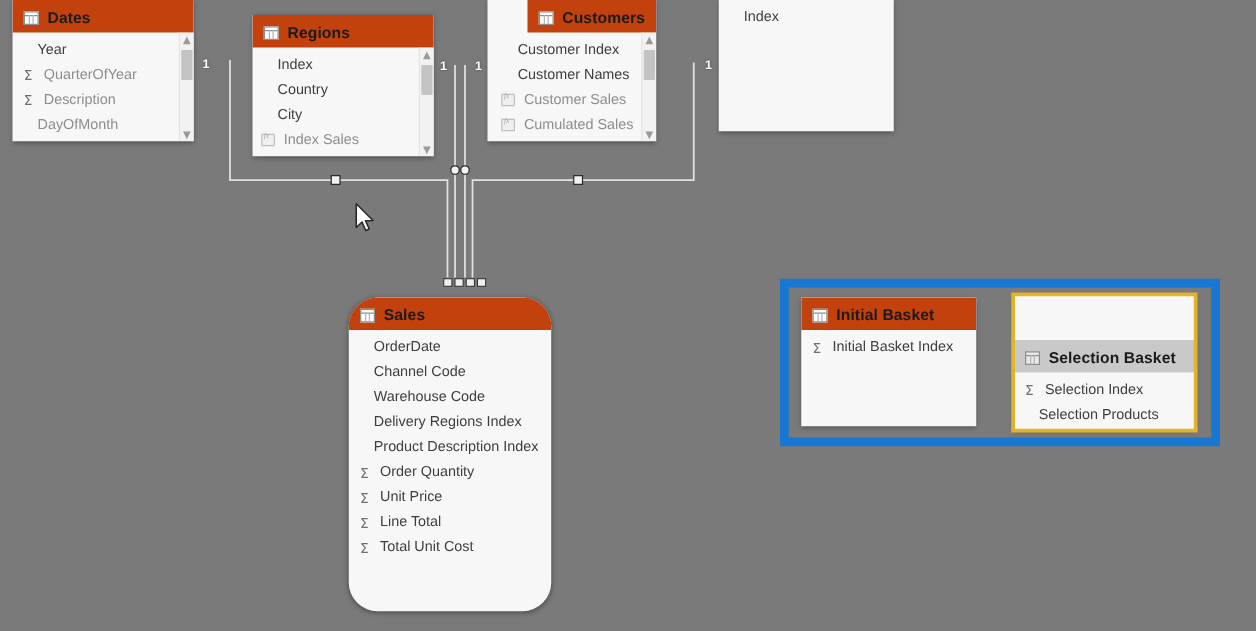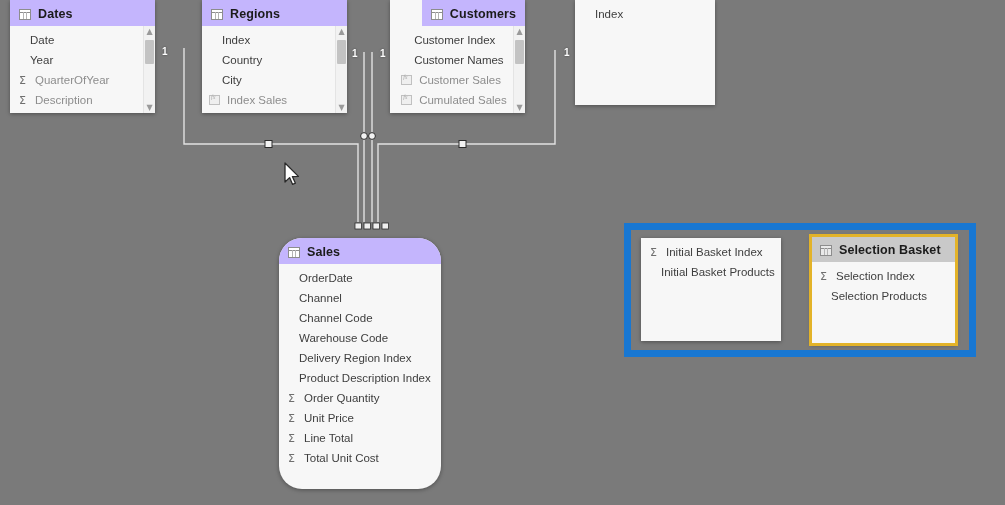--- a/index.html
+++ b/index.html
@@ -18,24 +18,24 @@
   .tbl{
     position:absolute;z-index:3;
     background:#f7f7f7;
     box-shadow:0 1px 4px rgba(0,0,0,.35);
     overflow:hidden;
     display:flex;flex-direction:column;
   }
   .tbl-head{
     display:flex;align-items:center;gap:7px;
     padding:7px 9px 5px 9px;
-    background:#c4b5fd;
+    background:#c2410c;
     flex:0 0 auto;
   }
-  .tbl-head.gray{background:#c9c9c9;}
+  .tbl-head.gray{background:#c9c9c9;margin-top:36px;}
   .tbl-title{
     font-size:12.5px;font-weight:bold;color:#1b1b1b;
     letter-spacing:.1px;white-space:nowrap;
   }
   .tbl-body{position:relative;flex:1 1 auto;overflow:hidden;}
   .fields{padding:4px 0 0 0;margin:0;list-style:none;}
   .fld{
     display:flex;align-items:center;gap:5px;
     padding:1px 6px 1px 20px;
     height:18px;
@@ -165,23 +165,20 @@
   <div class="hl-blue" style="left:624px;top:223px;width:352px;height:134px;"></div>
 
   <div class="tbl" style="left:10px;top:0px;width:145px;height:113px;">
     <div class="tbl-head">
       <span class="ico-table"></span>
       <span class="tbl-title">Dates</span>
     </div>
     <div class="tbl-body">
       <ul class="fields">
         <li class="fld">
-            <span class="fname">Date</span>
-          </li>
-        <li class="fld">
             <span class="fname">Year</span>
           </li>
         <li class="fld dim has-icon">
             <span class="ico-sigma">Σ</span>
             <span class="fname">QuarterOfYear</span>
           </li>
         <li class="fld dim has-icon">
             <span class="ico-sigma">Σ</span>
             <span class="fname">Description</span>
           </li>
@@ -190,21 +187,21 @@
           </li>
       </ul>
       <div class="sbar">
         <div class="arw">▲</div>
         <div class="thumb" style="top:14px;height:24px;"></div>
         <div class="arw bot">▼</div>
       </div>
     </div>
   </div>
 
-  <div class="tbl" style="left:202px;top:0px;width:145px;height:113px;">
+  <div class="tbl" style="left:202px;top:12px;width:145px;height:113px;">
     <div class="tbl-head">
       <span class="ico-table"></span>
       <span class="tbl-title">Regions</span>
     </div>
     <div class="tbl-body">
       <ul class="fields">
         <li class="fld">
             <span class="fname">Index</span>
           </li>
         <li class="fld">
@@ -276,30 +273,27 @@
     <div class="tbl-head">
       <span class="ico-table"></span>
       <span class="tbl-title">Sales</span>
     </div>
     <div class="tbl-body">
       <ul class="fields">
         <li class="fld">
             <span class="fname">OrderDate</span>
           </li>
         <li class="fld">
-            <span class="fname">Channel</span>
-          </li>
-        <li class="fld">
             <span class="fname">Channel Code</span>
           </li>
         <li class="fld">
             <span class="fname">Warehouse Code</span>
           </li>
         <li class="fld">
-            <span class="fname">Delivery Region Index</span>
+            <span class="fname">Delivery Regions Index</span>
           </li>
         <li class="fld">
             <span class="fname">Product Description Index</span>
           </li>
         <li class="fld has-icon">
             <span class="ico-sigma">Σ</span>
             <span class="fname">Order Quantity</span>
           </li>
         <li class="fld has-icon">
             <span class="ico-sigma">Σ</span>
@@ -312,28 +306,29 @@
         <li class="fld has-icon">
             <span class="ico-sigma">Σ</span>
             <span class="fname">Total Unit Cost</span>
           </li>
         <li class="fld"></li>
       </ul>
     </div>
   </div>
 
   <div class="tbl" style="left:641px;top:238px;width:140px;height:103px;">
+    <div class="tbl-head">
+      <span class="ico-table"></span>
+      <span class="tbl-title">Initial Basket</span>
+    </div>
     <div class="tbl-body">
       <ul class="fields">
         <li class="fld has-icon">
             <span class="ico-sigma">Σ</span>
             <span class="fname">Initial Basket Index</span>
-          </li>
-        <li class="fld">
-            <span class="fname">Initial Basket Products</span>
           </li>
       </ul>
     </div>
   </div>
 
   <div class="tbl" style="left:811px;top:236px;width:145px;height:108px;">
     <div class="tbl-head gray">
       <span class="ico-table hollow"></span>
       <span class="tbl-title">Selection Basket</span>
     </div>

